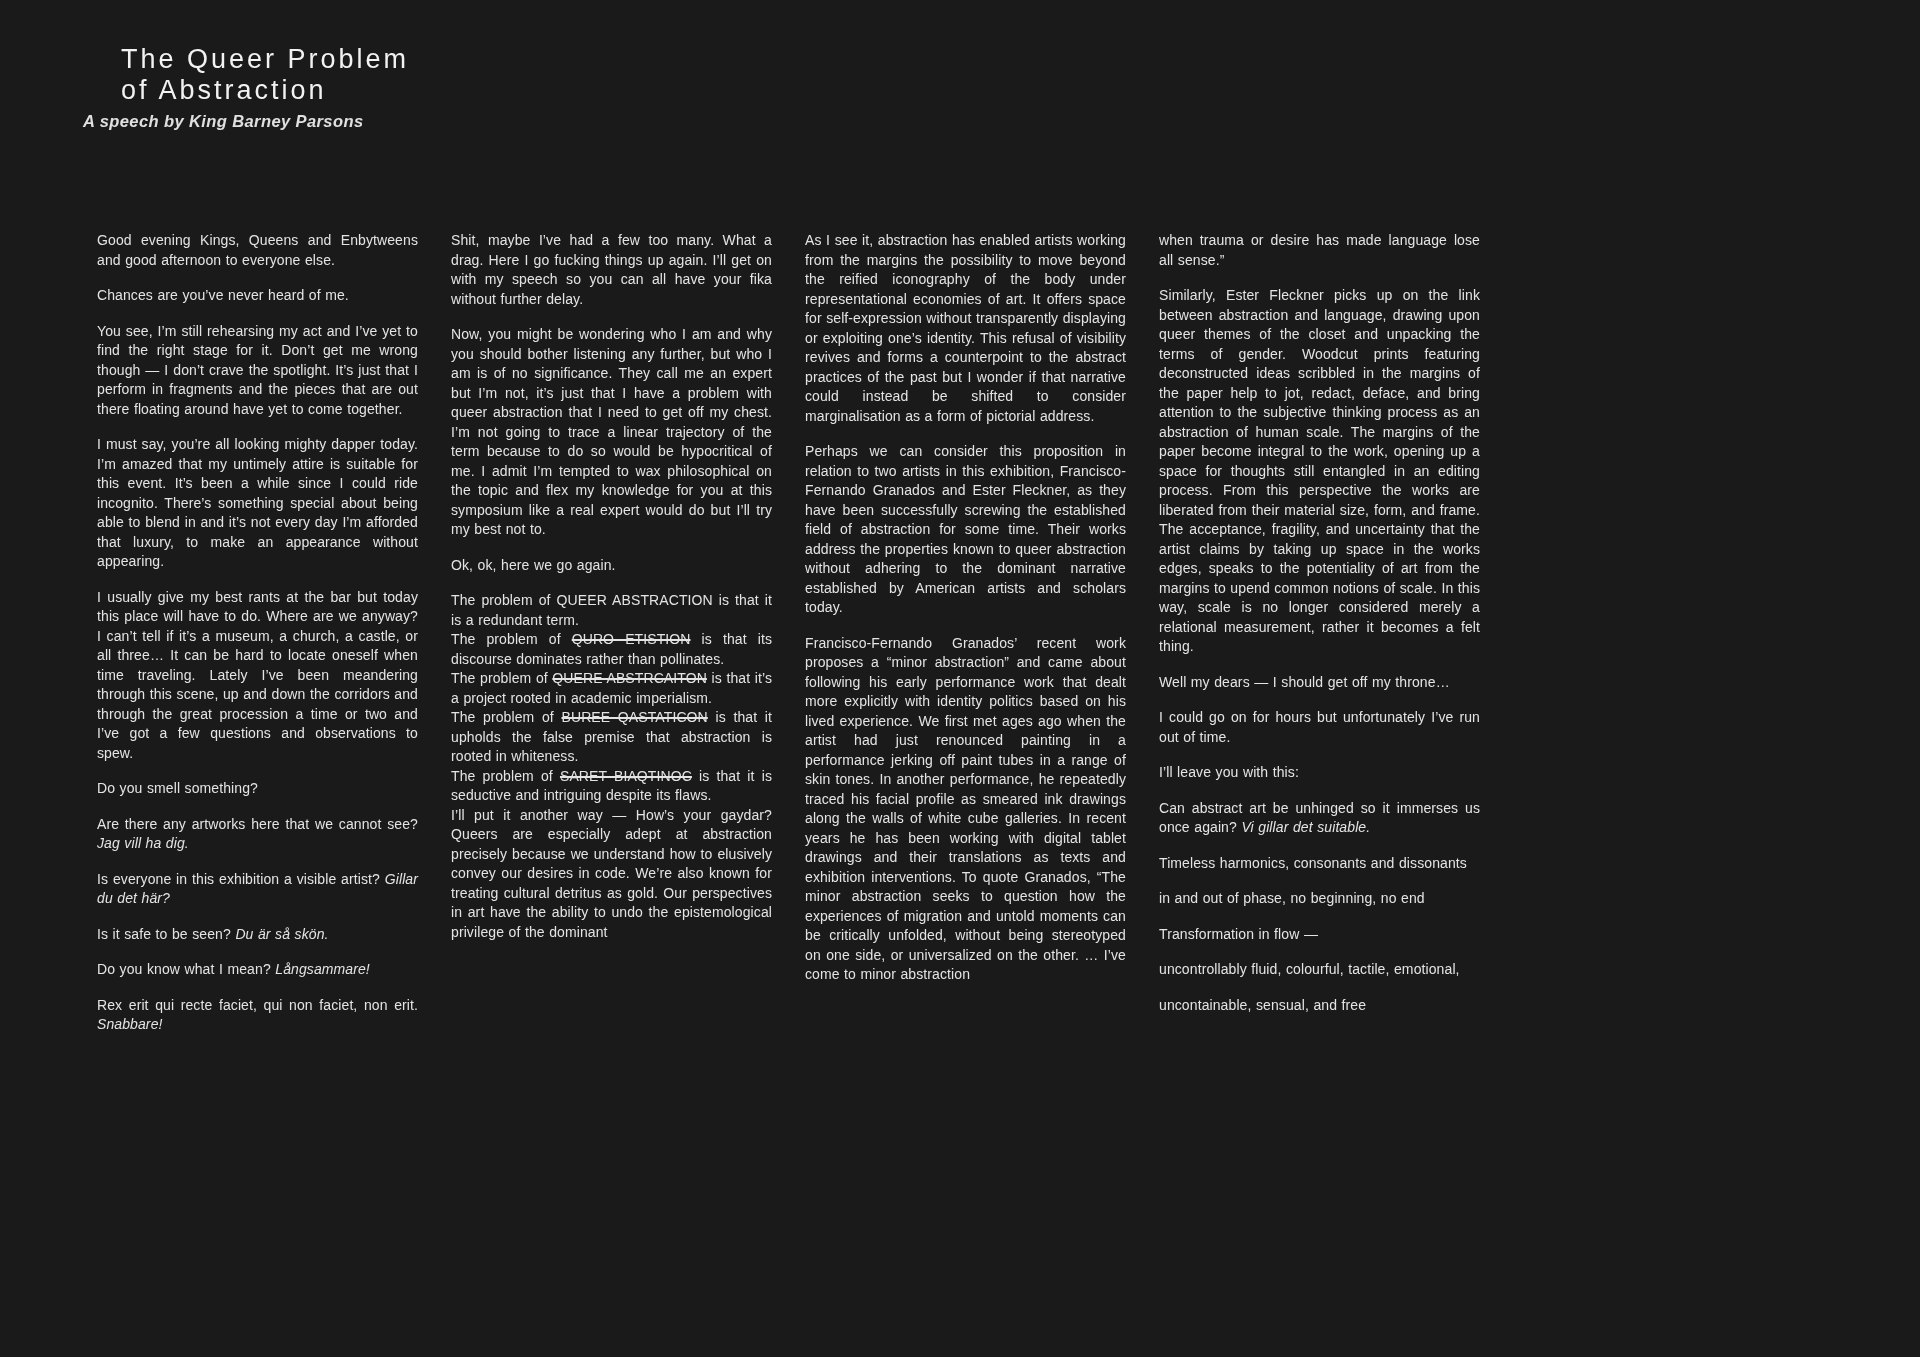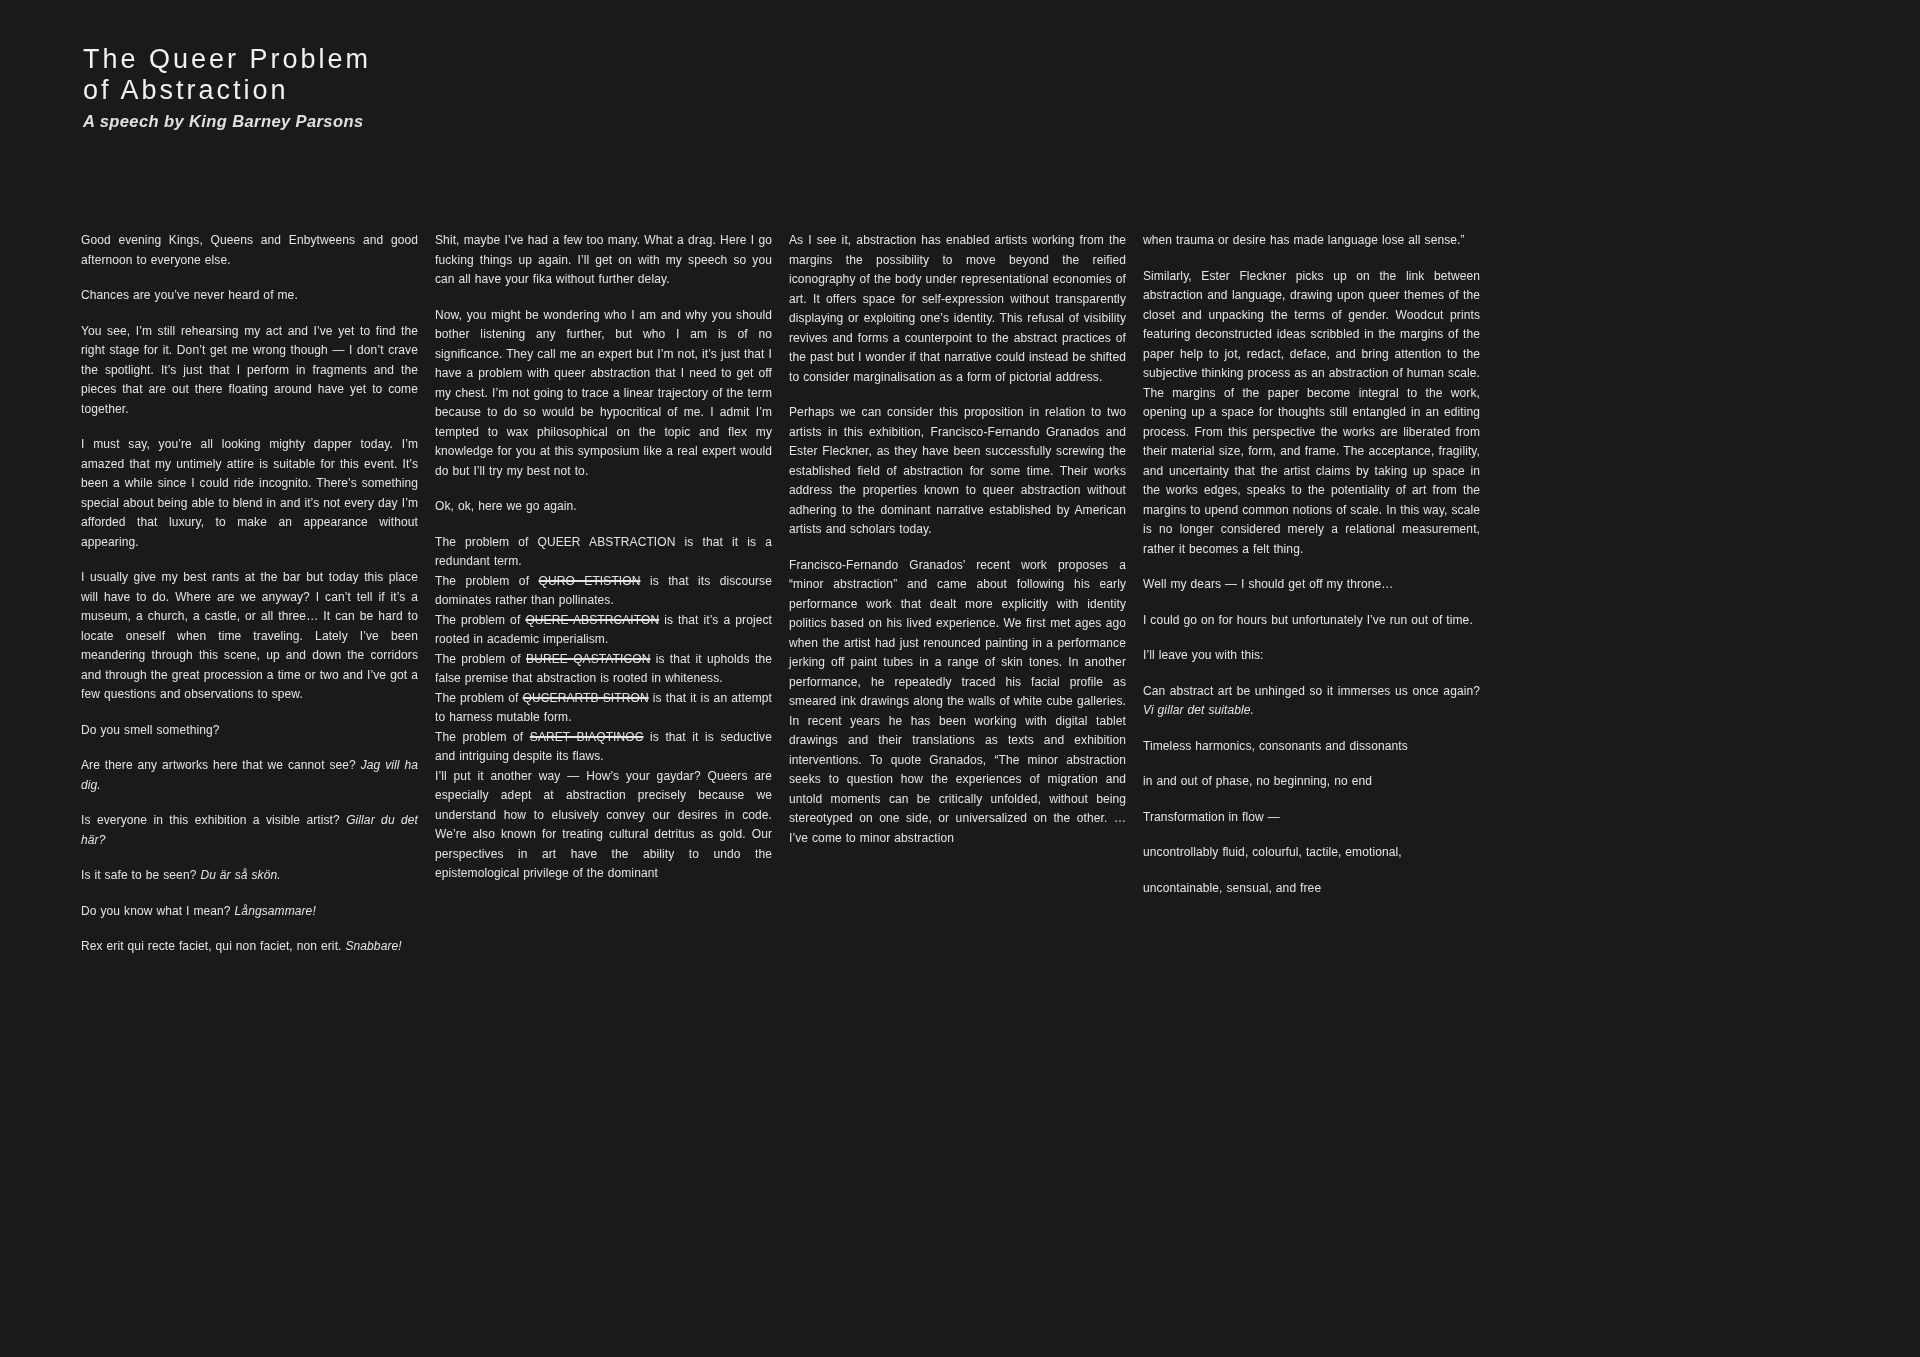--- a/index.html
+++ b/index.html
@@ -20,21 +20,21 @@
     left: 83px;
     top: 44px;
   }
   .title {
     font-size: 27px;
     line-height: 31px;
     font-weight: 400;
     letter-spacing: 3px;
     color: #f2f2f2;
   }
-  .title-line { display: block; }
+  .title-line { display: block; margin-left: 38px; }
   .subtitle {
     margin-top: 6px;
     font-size: 16.5px;
     font-style: italic;
     letter-spacing: 0.4px;
     color: #e0e0e0;
     font-weight: bold;
   }
 
   .columns {
@@ -44,25 +44,25 @@
     width: 1402px;
     display: flex;
     gap: 17px;
   }
   .column {
     flex: 0 0 337px;
     width: 337px;
   }
 
   .para {
-    font-size: 12px;
+    font-size: 14px;
     line-height: 19.5px;
     letter-spacing: 0.1px;
     text-align: justify;
-    margin: 0 0 16px 0;
+    margin: 0 0 16px 16px;
     color: #e4e4e4;
     word-spacing: 0.5px;
   }
   .para.tight { margin-bottom: 0; }
   .para.tight + .para:not(.tight) { margin-top: 0; }
   
   .seg-italic { font-style: italic; }
   .seg-strike { text-decoration: line-through; text-decoration-thickness: 1.5px; }
 </style>
 </head>
@@ -93,21 +93,20 @@
         <p class="para"><span>Rex erit qui recte faciet, qui non faciet, non erit. </span><span class="seg-italic">Snabbare!</span></p>
       </section>
     <section class="column">
         <p class="para"><span>Shit, maybe I’ve had a few too many. What a drag. Here I go fucking things up again. I’ll get on with my speech so you can all have your fika without further delay.</span></p>
         <p class="para"><span>Now, you might be wondering who I am and why you should bother listening any further, but who I am is of no significance. They call me an expert but I’m not, it’s just that I have a problem with queer abstraction that I need to get off my chest. I’m not going to trace a linear trajectory of the term because to do so would be hypocritical of me. I admit I’m tempted to wax philosophical on the topic and flex my knowledge for you at this symposium like a real expert would do but I’ll try my best not to.</span></p>
         <p class="para"><span>Ok, ok, here we go again.</span></p>
         <p class="para tight"><span>The problem of QUEER ABSTRACTION is that it is a redundant term.</span></p>
         <p class="para tight"><span>The problem of </span><span class="seg-strike">QURO ETISTION</span><span> is that its discourse dominates rather than pollinates.</span></p>
         <p class="para tight"><span>The problem of </span><span class="seg-strike">QUERE ABSTRCAITON</span><span> is that it’s a project rooted in academic imperialism.</span></p>
         <p class="para tight"><span>The problem of </span><span class="seg-strike">BUREE QASTATICON</span><span> is that it upholds the false premise that abstraction is rooted in whiteness.</span></p>
-        <p class="para tight"><span>The problem of </span><span class="seg-strike">QUCERARTB SITRON</span><span> is that it is an attempt to harness mutable form.</span></p>
         <p class="para tight"><span>The problem of </span><span class="seg-strike">SARET BIAQTINOC</span><span> is that it is seductive and intriguing despite its flaws.</span></p>
         <p class="para"><span>I’ll put it another way — How’s your gaydar? Queers are especially adept at abstraction precisely because we understand how to elusively convey our desires in code. We’re also known for treating cultural detritus as gold. Our perspectives in art have the ability to undo the epistemological privilege of the dominant</span></p>
       </section>
     <section class="column">
         <p class="para"><span>As I see it, abstraction has enabled artists working from the margins the possibility to move beyond the reified iconography of the body under representational economies of art. It offers space for self-expression without transparently displaying or exploiting one’s identity. This refusal of visibility revives and forms a counterpoint to the abstract practices of the past but I wonder if that narrative could instead be shifted to consider marginalisation as a form of pictorial address.</span></p>
         <p class="para"><span>Perhaps we can consider this proposition in relation to two artists in this exhibition, Francisco-Fernando Granados and Ester Fleckner, as they have been successfully screwing the established field of abstraction for some time. Their works address the properties known to queer abstraction without adhering to the dominant narrative established by American artists and scholars today.</span></p>
         <p class="para"><span>Francisco-Fernando Granados’ recent work proposes a “minor abstraction” and came about following his early performance work that dealt more explicitly with identity politics based on his lived experience. We first met ages ago when the artist had just renounced painting in a performance jerking off paint tubes in a range of skin tones. In another performance, he repeatedly traced his facial profile as smeared ink drawings along the walls of white cube galleries. In recent years he has been working with digital tablet drawings and their translations as texts and exhibition interventions. To quote Granados, “The minor abstraction seeks to question how the experiences of migration and untold moments can be critically unfolded, without being stereotyped on one side, or universalized on the other. … I’ve come to minor abstraction</span></p>
       </section>
     <section class="column">
         <p class="para"><span>when trauma or desire has made language lose all sense.”</span></p>

